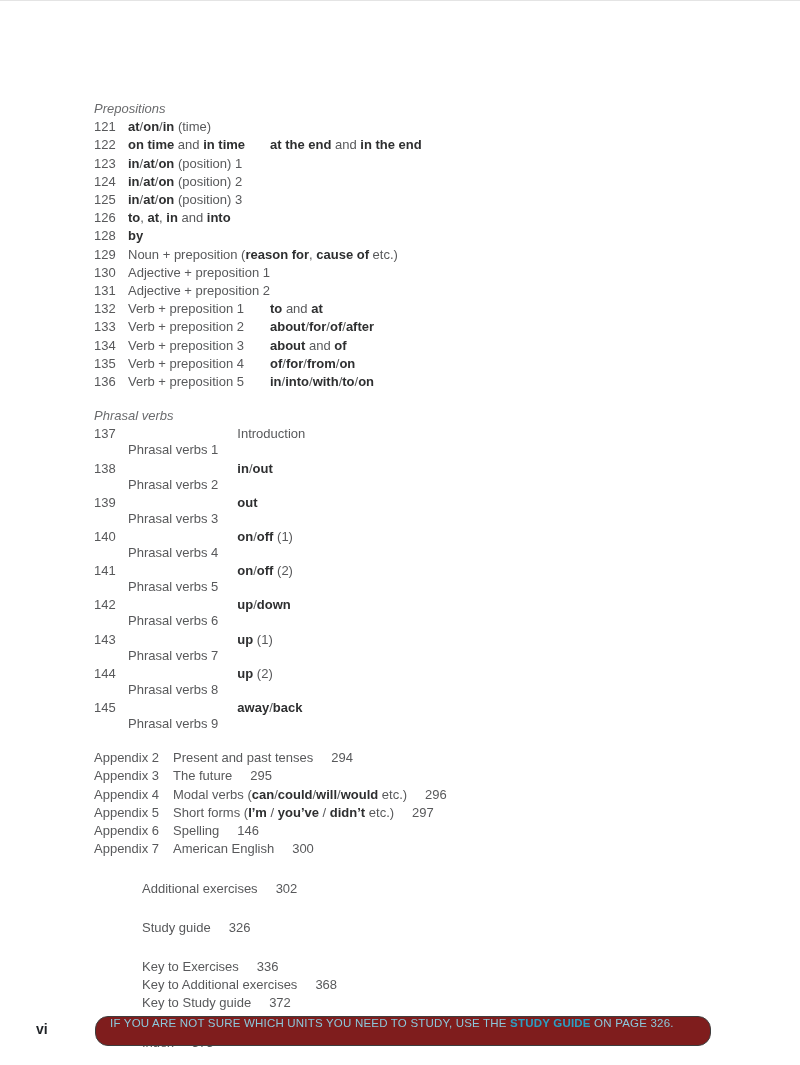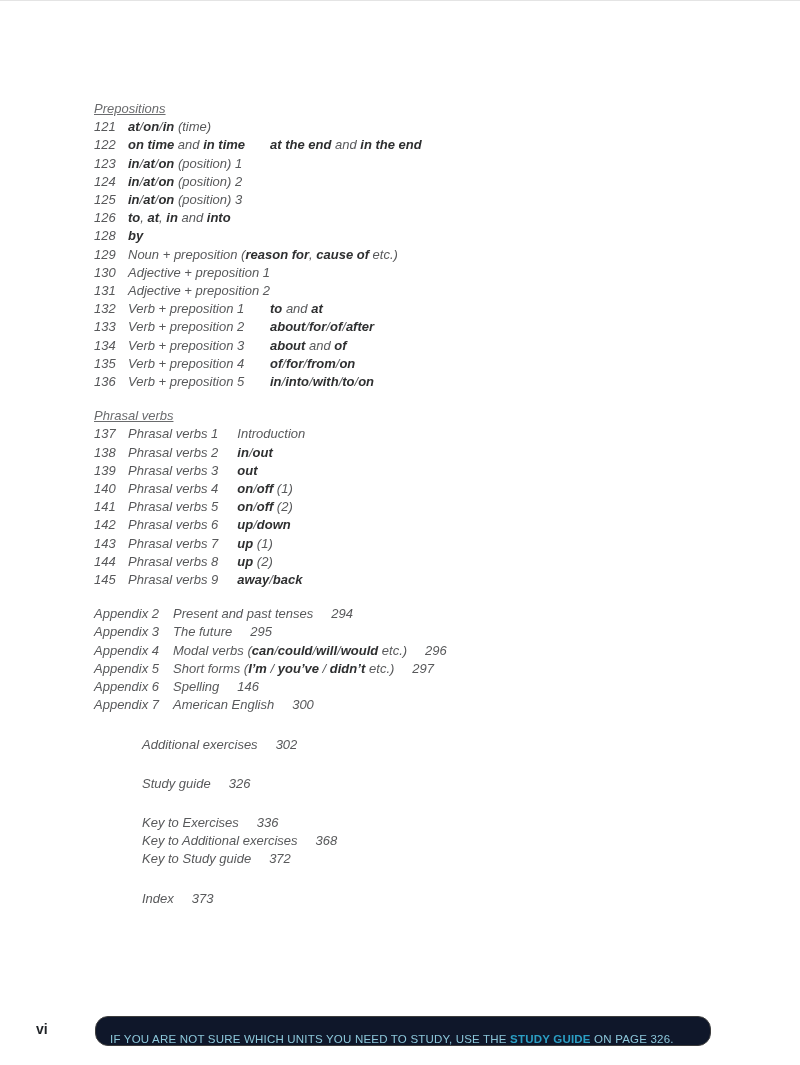--- a/index.html
+++ b/index.html
@@ -20,27 +20,26 @@
     color: var(--text, #58595b);
     white-space: nowrap;
   }
   .sec { margin-top: 16px; }
   .sec:first-child { margin-top: 0; }
   .sec-list { margin-top: 21px; margin-left: 48px; }
 
   .sec-heading {
     font-style: italic;
     color: var(--heading, #6a6b6d);
-    text-decoration: underline;
-  }
-  .row { display: flex; font-style: italic; }
+  }
+  .row { display: flex; }
   .num { width: 34px; flex: 0 0 34px; }
   .c1 { }
   .sec-i0 .c1 { min-width: 142px; padding-right: 8px; }
-  .sec-i1 .c1 { min-width: 104px; padding-right: 19px; }
+  .sec-i1 .c1 { min-width: 104px; padding-right: 19px; margin-top: 16px; }
   .b { font-weight: bold; color: var(--bold-text, #2e2f30); }
 
   .alabel { width: 79px; flex: 0 0 79px; }
   .page { margin-left: 18px; }
 
   .footer {
     position: absolute;
     left: 0; right: 0; bottom: 19px;
     height: 30px;
   }
@@ -51,23 +50,23 @@
     font-weight: bold;
     color: var(--page-num, #1f2226);
   }
   .note-box {
     position: absolute;
     left: 95px; top: 0;
     width: 616px; height: 30px;
     border: 1.5px solid var(--border, #3d3d3d);
     border-radius: 13px;
     display: flex;
-    align-items: flex-end;
+    align-items: flex-start;
     padding-left: 14px;
-    background: #0f172a;
+    background: #7f1d1d;
   }
   .note-text {
     font-size: 11.5px;
     letter-spacing: 0.2px;
     color: var(--note-text, #8cc7da);
     white-space: nowrap;
   }
   .note-bold {
     font-weight: bold;
     color: var(--note-bold, #2b9fc4);

